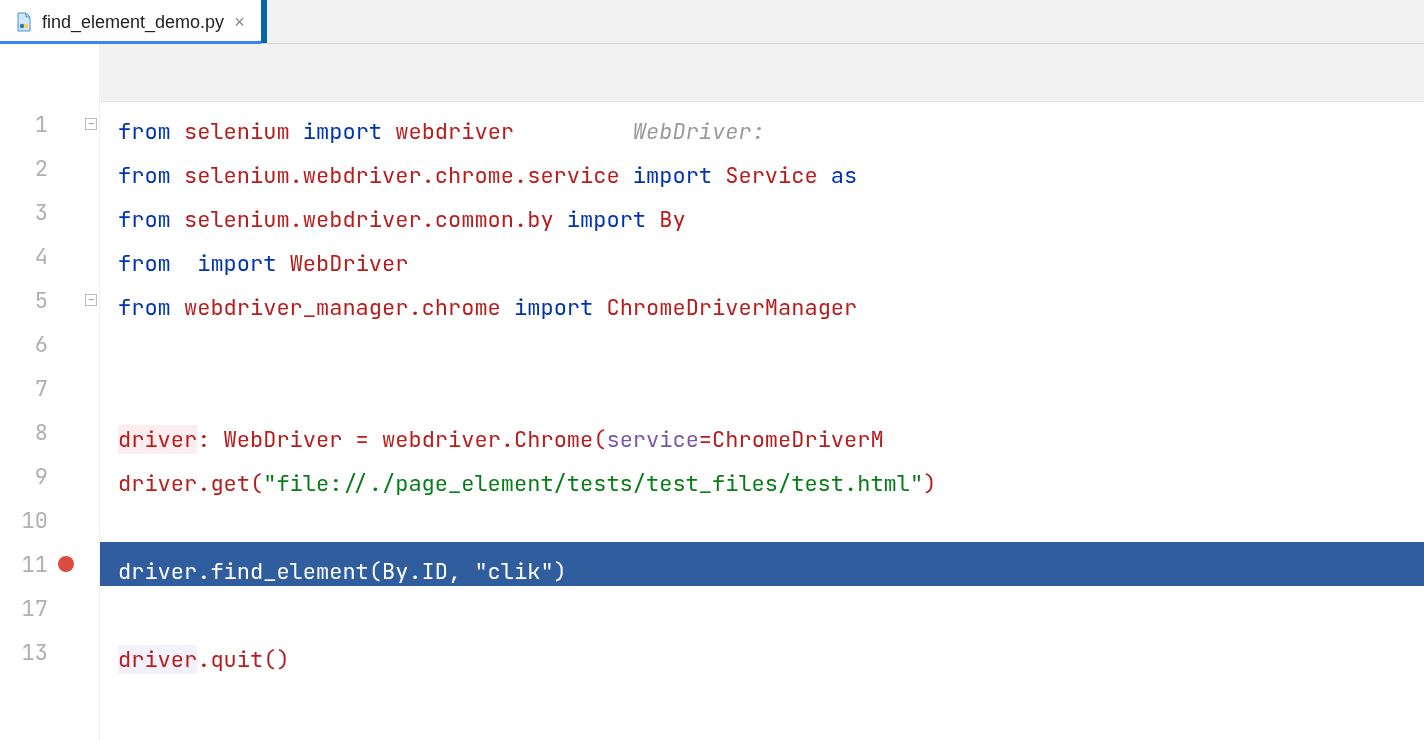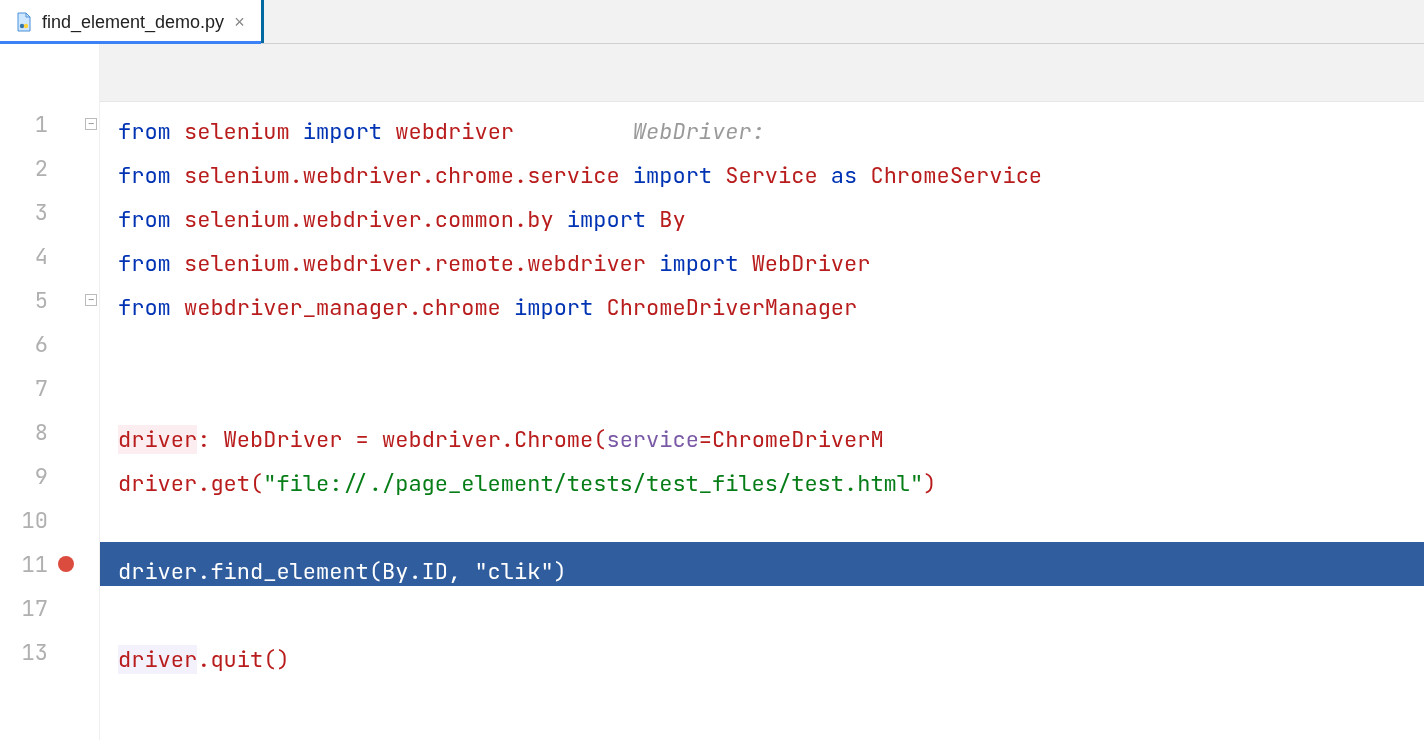--- a/index.html
+++ b/index.html
@@ -1,21 +1,21 @@
 <!DOCTYPE html>
 <html><head>
 <meta charset="utf-8">
 <style>
   * { box-sizing: border-box; margin: 0; padding: 0; }
   html, body { width: 1424px; height: 740px; font-family: "JetBrains Mono","Fira Code","Consolas",monospace; font-size: 22px; background: #fff; overflow: hidden; }
   .root { width: 100%; height: 100%; display: flex; flex-direction: column; }
 
   
   .tab-strip { height: 44px; background: #f2f2f2; border-bottom: 1px solid #d0d0d0; display: flex; align-items: stretch; }
-  .tab { display: flex; align-items: center; gap: 8px; padding: 0 14px; background: #fff; border-right: 3px solid #0369a1; position: relative; cursor: pointer; }
+  .tab { display: flex; align-items: center; gap: 8px; padding: 0 14px; background: #fff; border-right: 6px solid #0369a1; position: relative; cursor: pointer; }
   .tab.active::after { content: ""; position: absolute; left: 0; right: 0; bottom: -1px; height: 3px; background: #3b82f6; }
   .tab .file-icon { width: 20px; height: 20px; }
   .tab .file-icon .doc { fill: #cfe8ff; stroke:#4a90d9; stroke-width:1; }
   .tab .name { font: 500 18px/1 "Segoe UI",Arial,sans-serif; color: #222; }
   .tab .close { font: 400 18px/1 Arial,sans-serif; color: #888; padding: 2px; }
 
   
   .editor-wrap { flex: 1; display: flex; background: #fff; position: relative; }
   .editor-topshade { position:absolute; top:0; left:0; right:0; height:58px; background:#f2f2f2; border-bottom:1px solid #e6e6e6; }
   .gutter { width: 100px; background: #fff; padding-top: 58px; border-right: 1px solid #efefef; z-index:1; }
@@ -98,25 +98,25 @@
         </div>
       <div class="gutter-row">
           <span class="ln">13</span>
         </div>
     </div>
 
     <div class="code-col">
 
       <div class="code-line"><span class="kw">from</span><span> </span><span class="ident">selenium</span><span> </span><span class="kw">import</span><span> </span><span class="ident">webdriver</span><span>   </span><span>      </span><span class="hint">WebDriver:</span></div>
 
-      <div class="code-line"><span class="kw">from</span><span> </span><span class="ident">selenium.webdriver.chrome.service</span><span> </span><span class="kw">import</span><span> </span><span class="ident">Service</span><span> </span><span class="kw">as</span><span> </span><span class="ident">ChromeService</span></div>
+      <div class="code-line"><span class="kw">from</span><span> </span><span class="ident">selenium.webdriver.chrome.service</span><span> </span><span class="kw">import</span><span> </span><span class="ident">Service</span><span> </span><span class="kw">as</span><span> </span></div>
 
       <div class="code-line"><span class="kw">from</span><span> </span><span class="ident">selenium.webdriver.common.by</span><span> </span><span class="kw">import</span><span> </span><span class="ident">By</span></div>
 
-      <div class="code-line"><span class="kw">from</span><span> </span><span class="ident">selenium.webdriver.remote.webdriver</span><span> </span><span class="kw">import</span><span> </span><span class="ident">WebDriver</span></div>
+      <div class="code-line"><span class="kw">from</span><span> </span><span> </span><span class="kw">import</span><span> </span><span class="ident">WebDriver</span></div>
 
       <div class="code-line"><span class="kw">from</span><span> </span><span class="ident">webdriver_manager.chrome</span><span> </span><span class="kw">import</span><span> </span><span class="ident">ChromeDriverManager</span></div>
 
       <div class="code-line"></div>
 
       <div class="code-line"></div>
 
       <div class="code-line"><span class="ident shadow-pink">driver</span><span class="txt">: </span><span class="ident">WebDriver</span><span class="txt"> = </span><span class="ident">webdriver.Chrome(</span><span class="named-arg">service</span><span class="txt">=</span><span class="ident">ChromeDriverM</span></div>
 
       <div class="code-line"><span class="ident">driver</span><span class="txt">.get(</span><span class="str">"file://./page_element/tests/test_files/test.html"</span><span class="txt">)</span></div>

